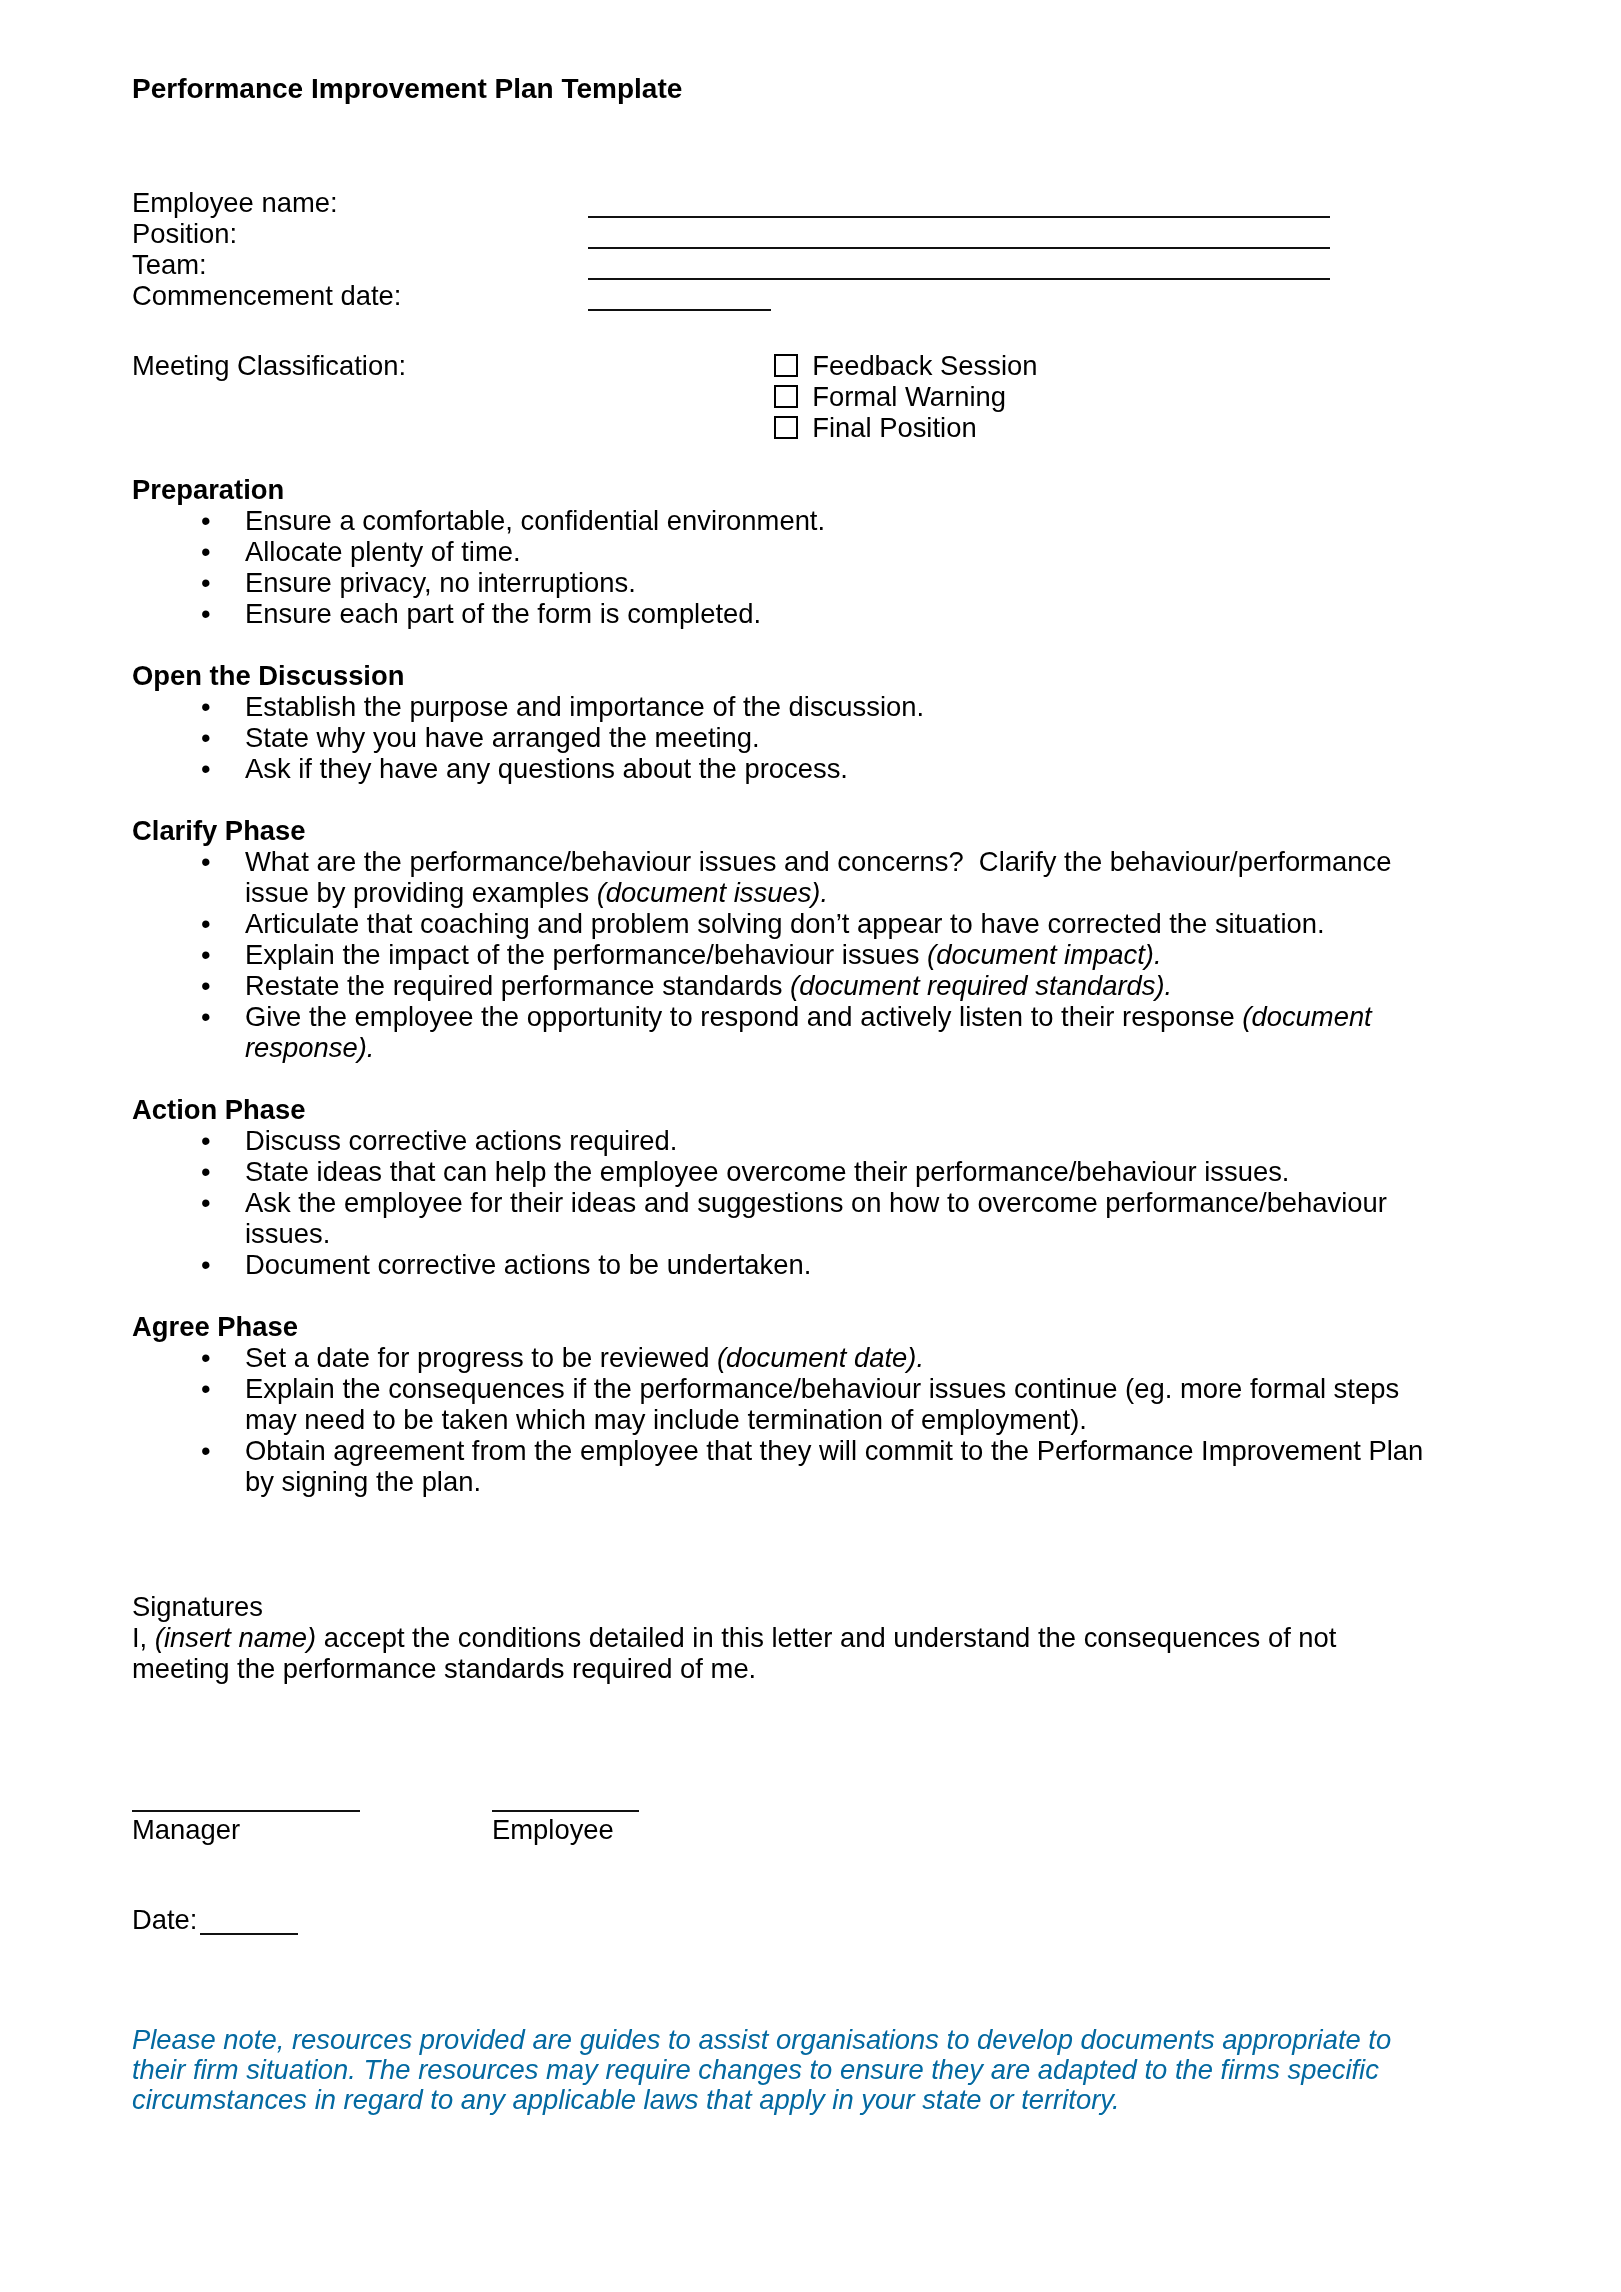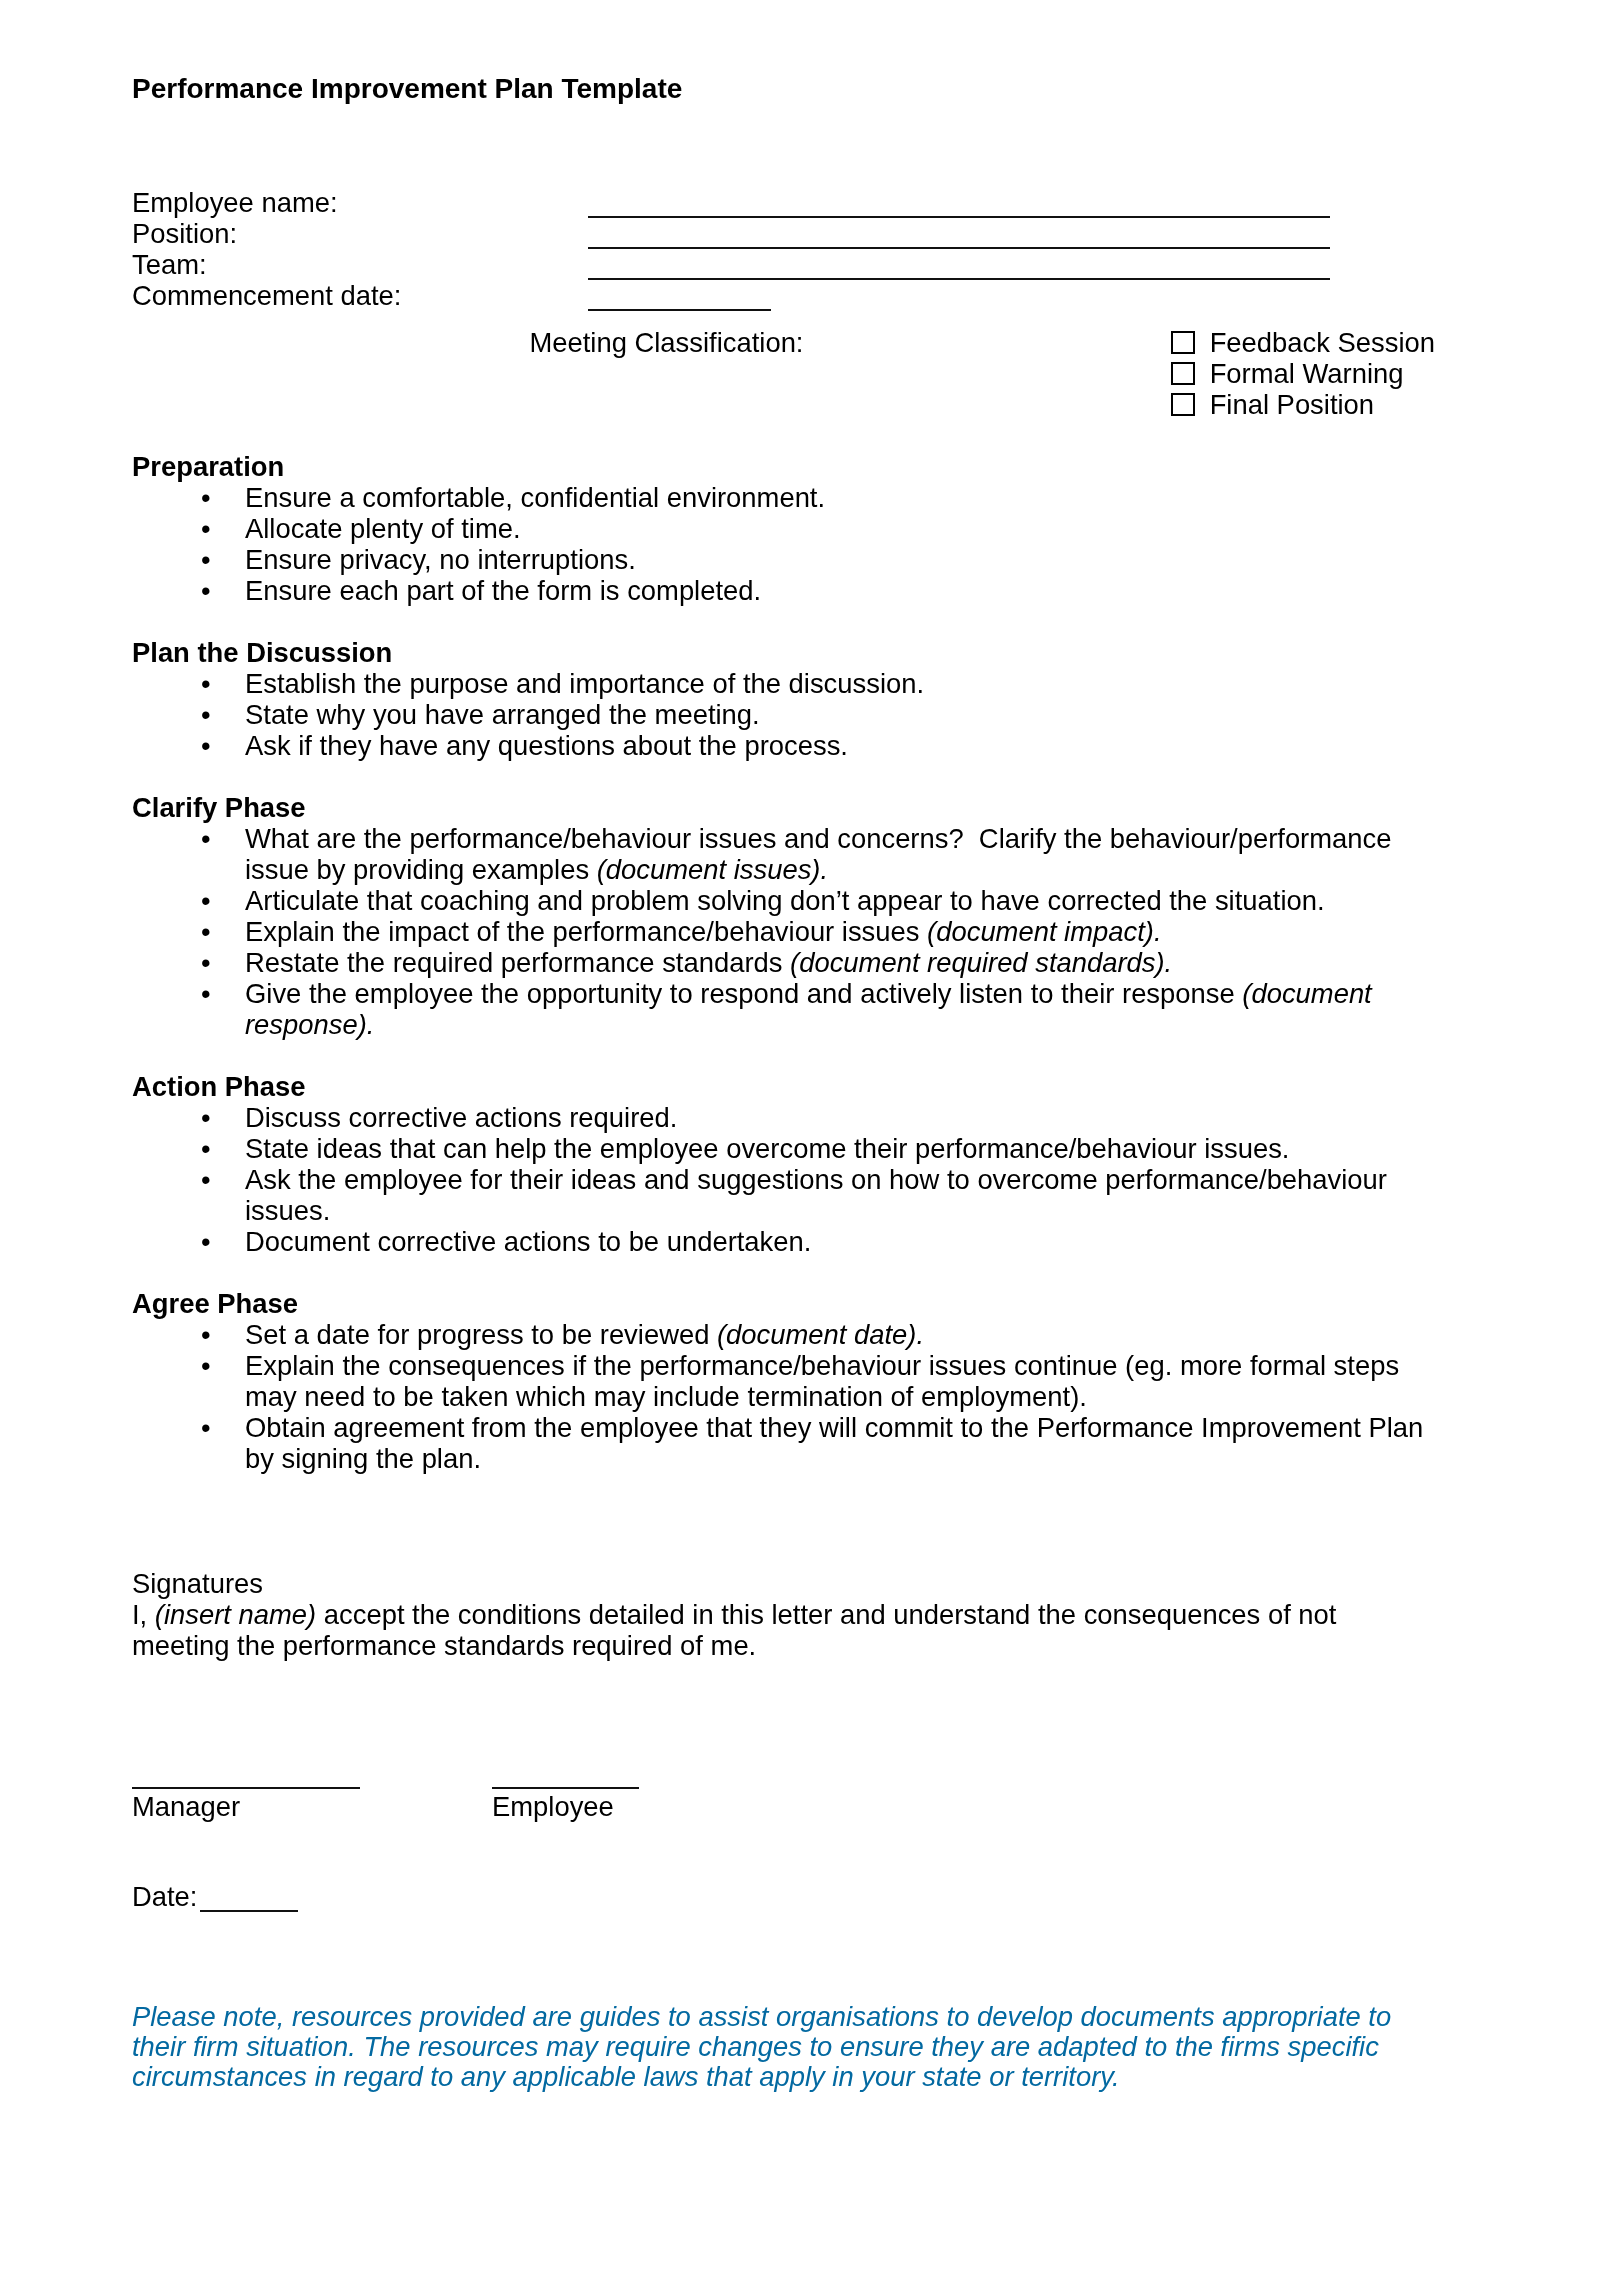--- a/index.html
+++ b/index.html
@@ -28,21 +28,21 @@
   .field-row { display: flex; height: 31px; align-items: flex-end; }
   .field-label { width: 456px; flex: none; }
   .blank-line {
     border-bottom: 2px solid #111;
     height: 23.5px;
     flex: none;
   }
   .blank-line.long  { width: 742px; }
   .blank-line.short { width: 183px; }
   
-  .classification { display: flex; margin-top: 16px; justify-content: flex-end; }
+  .classification { display: flex; margin-top: 39px; }
   .class-label { width: 642px; flex: none; }
   .checkbox-group { flex: none; }
   .checkbox-row { display: flex; align-items: center; height: 31px; }
   .checkbox {
     width: 23.5px; height: 23.5px;
     border: 2.9px solid #000;
     margin-right: 14.7px;
     flex: none;
     background: #fff;
   }
@@ -131,21 +131,21 @@
   </div>
 
   <h2 class="section-heading">Preparation</h2>
   <ul class="bullets">
     <li><span class="seg">Ensure a comfortable, confidential environment.</span></li>
     <li><span class="seg">Allocate plenty of time.</span></li>
     <li><span class="seg">Ensure privacy, no interruptions.</span></li>
     <li><span class="seg">Ensure each part of the form is completed.</span></li>
   </ul>
 
-  <h2 class="section-heading">Plan the Discussion</h2>
+  <h2 class="section-heading">Open the Discussion</h2>
   <ul class="bullets">
     <li><span class="seg">Establish the purpose and importance of the discussion.</span></li>
     <li><span class="seg">State why you have arranged the meeting.</span></li>
     <li><span class="seg">Ask if they have any questions about the process.</span></li>
   </ul>
 
   <h2 class="section-heading">Clarify Phase</h2>
   <ul class="bullets">
     <li><span class="seg">What are the performance/behaviour issues and concerns?  Clarify the behaviour/performance issue by providing examples </span><span class="it">(document issues).</span></li>
     <li><span class="seg">Articulate that coaching and problem solving don’t appear to have corrected the situation.</span></li>

